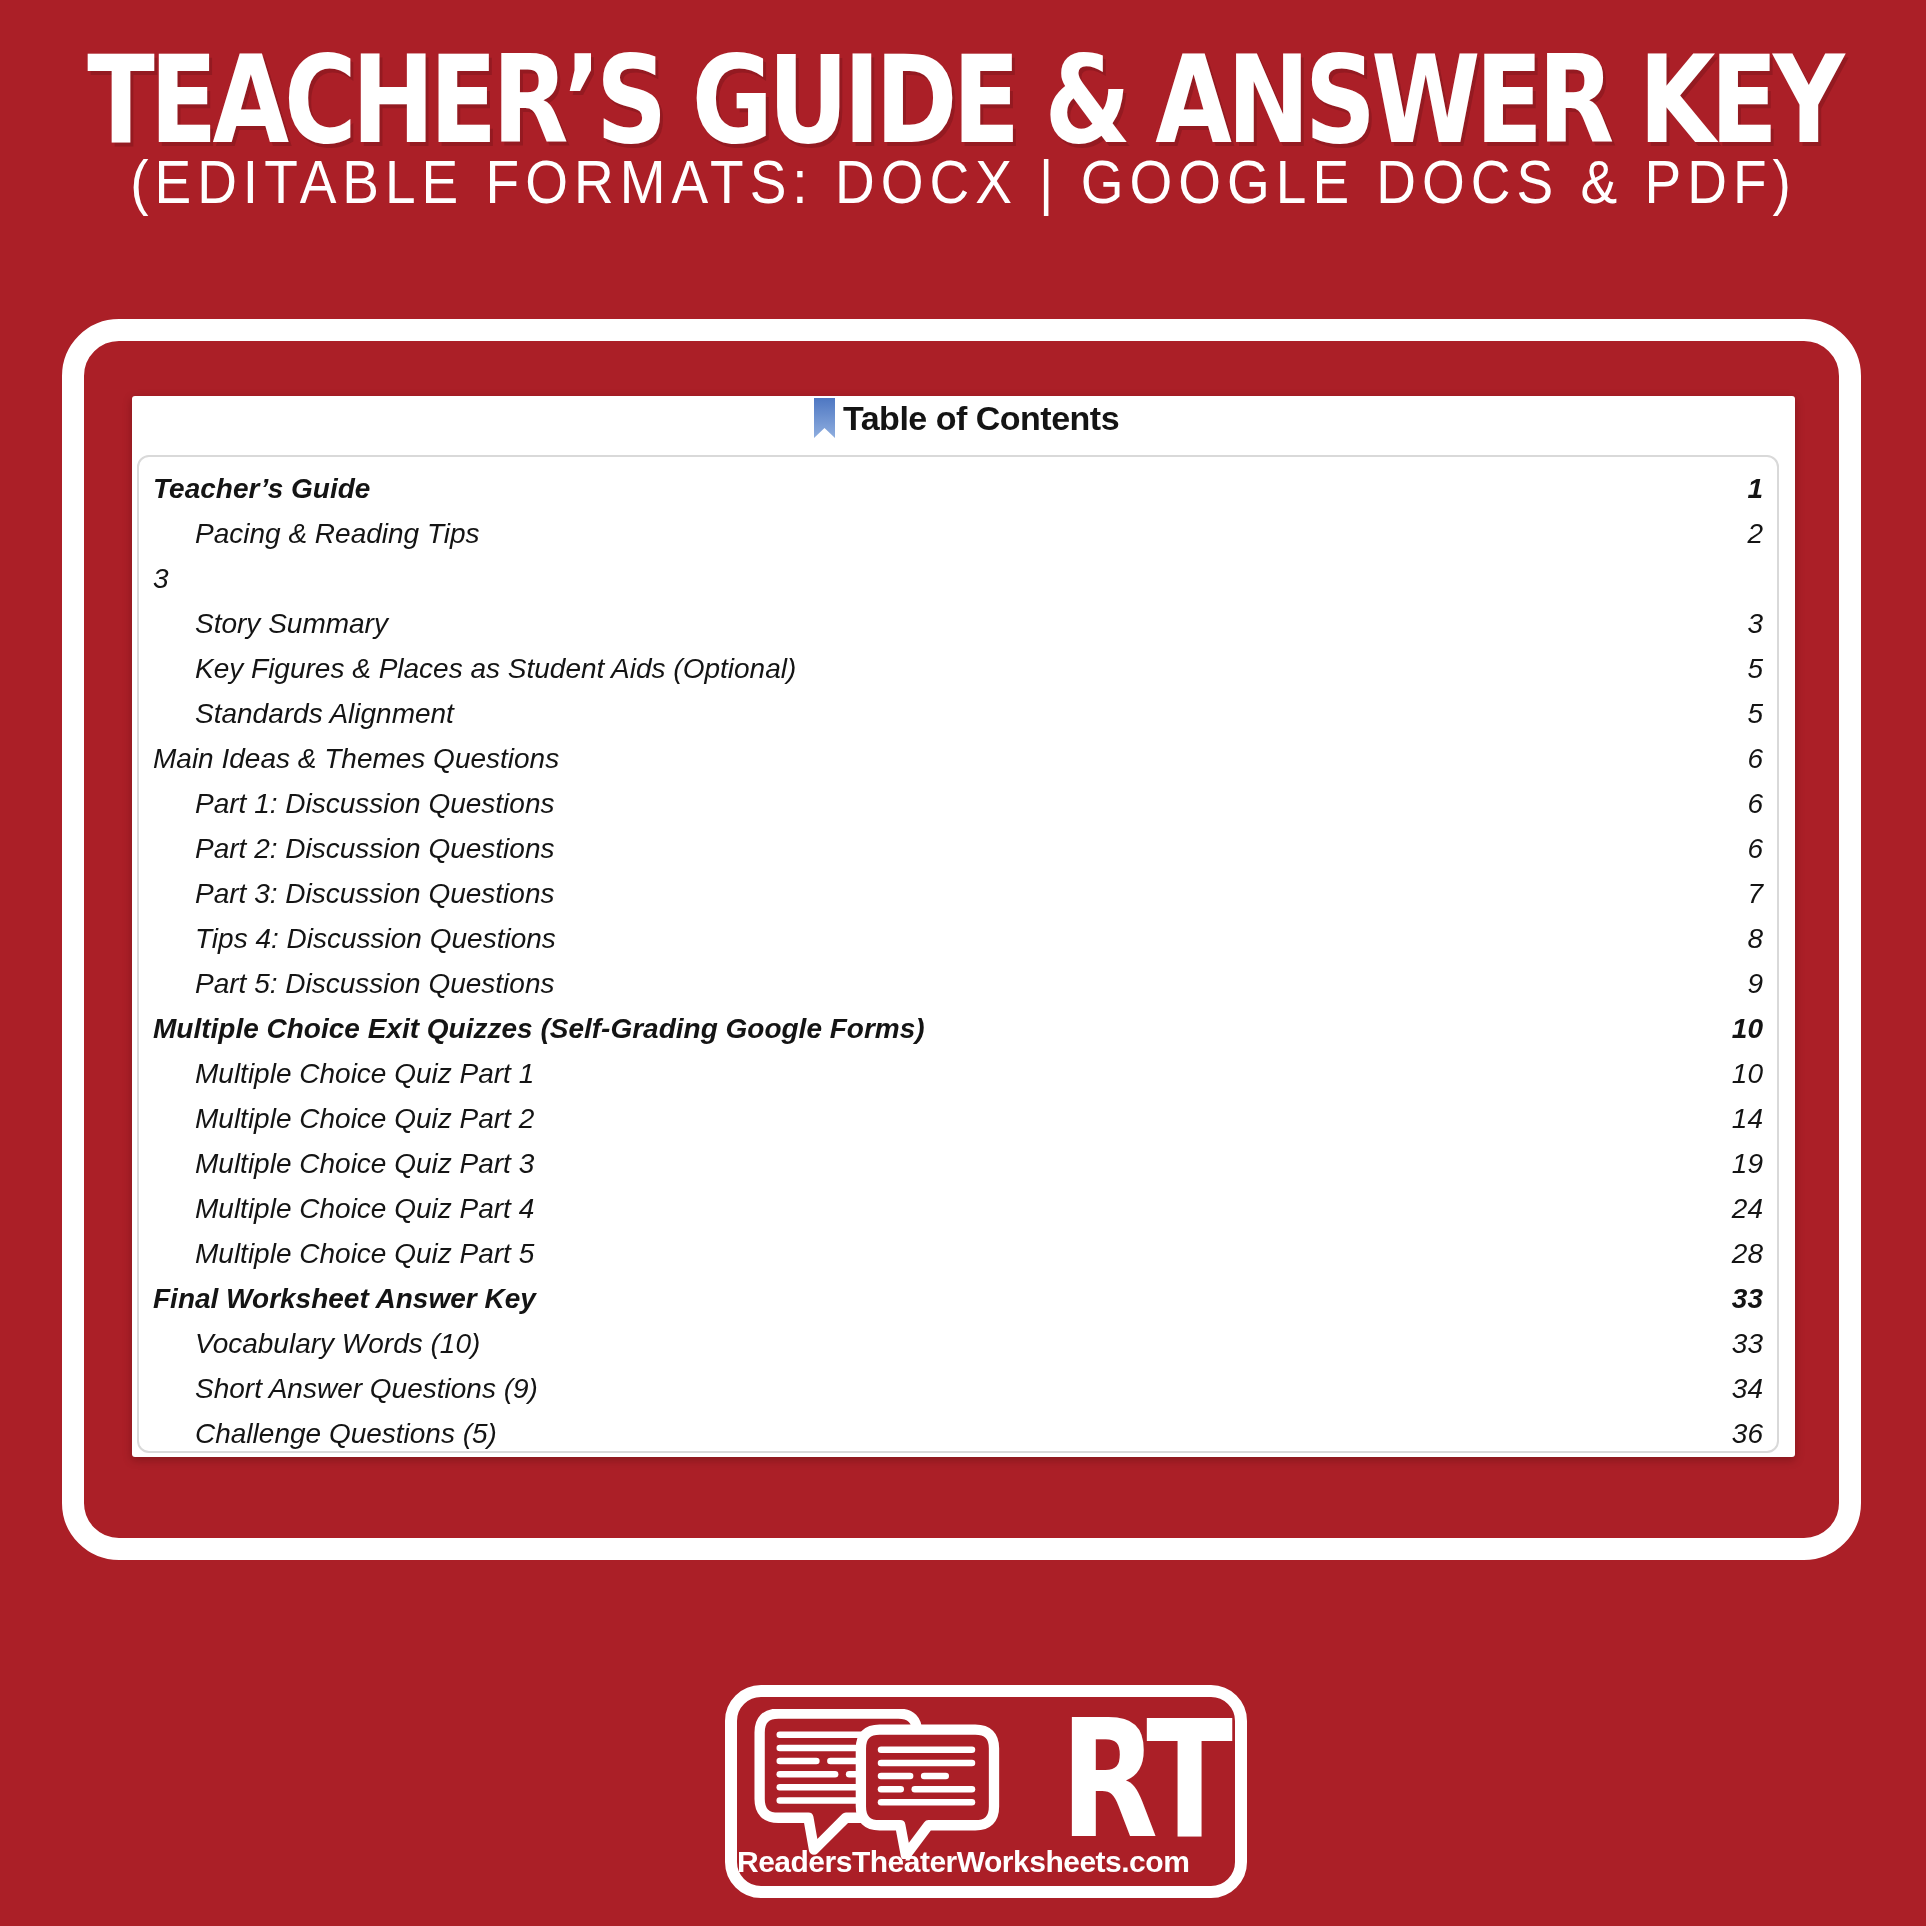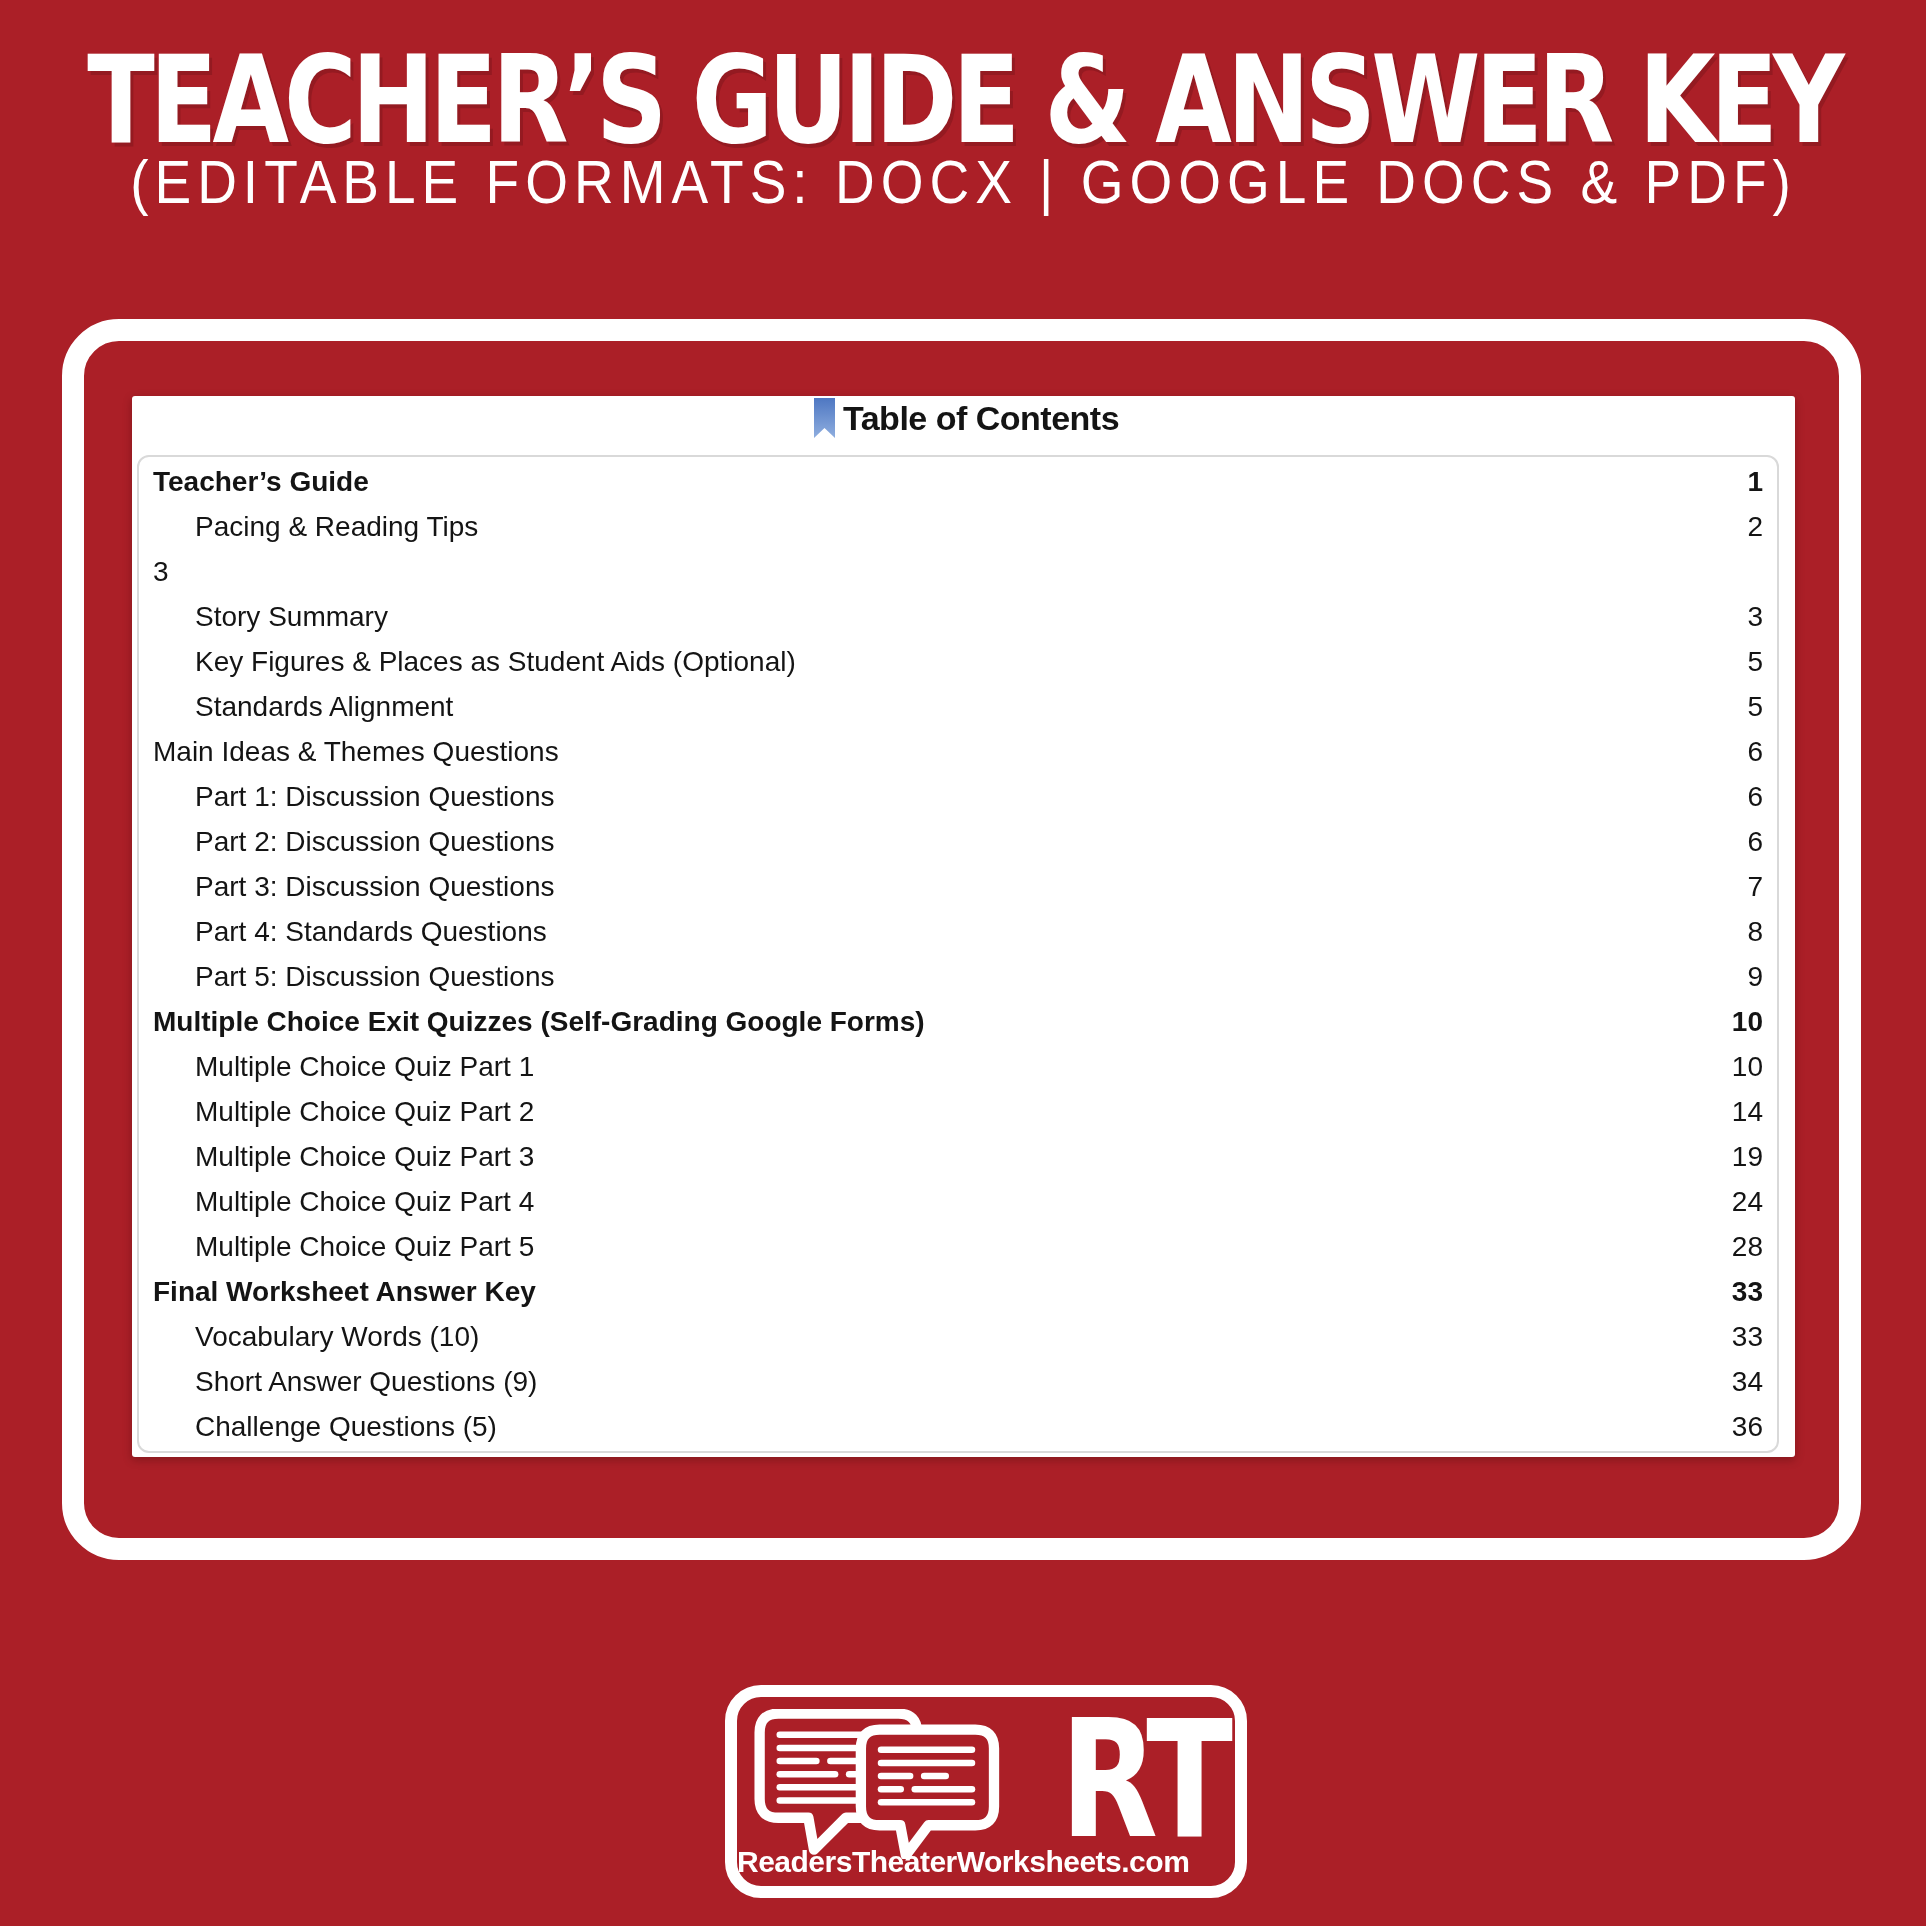--- a/index.html
+++ b/index.html
@@ -76,24 +76,25 @@
   .toc-box{
     position:absolute;
     left:5px;right:16px;top:59px;bottom:4px;
     border:2px solid var(--toc-border);
     border-radius:12px;
     background:var(--white);
     padding:9px 12px 0 14px;
     overflow:hidden;
   }
   .toc-row{
-    display:flex;justify-content:space-between;align-items:flex-start;
+    display:flex;justify-content:space-between;align-items:center;
     height:45px;
     font-size:28px;
     color:var(--text);
+    font-style:italic;
   }
   .toc-row .toc-entry-label{white-space:nowrap;}
   .toc-row.indent .toc-entry-label{padding-left:42px;}
   .toc-row.bold{font-weight:bold;}
   .toc-entry-page{padding-right:2px;}
 
   
   .logo-box{
     position:absolute;
     left:725px;top:1685px;
@@ -181,21 +182,21 @@
   </div>
         <div class="toc-row indent">
     <span class="toc-entry-label">Part 2: Discussion Questions</span>
     <span class="toc-entry-page">6</span>
   </div>
         <div class="toc-row indent">
     <span class="toc-entry-label">Part 3: Discussion Questions</span>
     <span class="toc-entry-page">7</span>
   </div>
         <div class="toc-row indent">
-    <span class="toc-entry-label">Part 4: Standards Questions</span>
+    <span class="toc-entry-label">Tips 4: Discussion Questions</span>
     <span class="toc-entry-page">8</span>
   </div>
         <div class="toc-row indent">
     <span class="toc-entry-label">Part 5: Discussion Questions</span>
     <span class="toc-entry-page">9</span>
   </div>
         <div class="toc-row bold">
     <span class="toc-entry-label">Multiple Choice Exit Quizzes (Self-Grading Google Forms)</span>
     <span class="toc-entry-page">10</span>
   </div>

